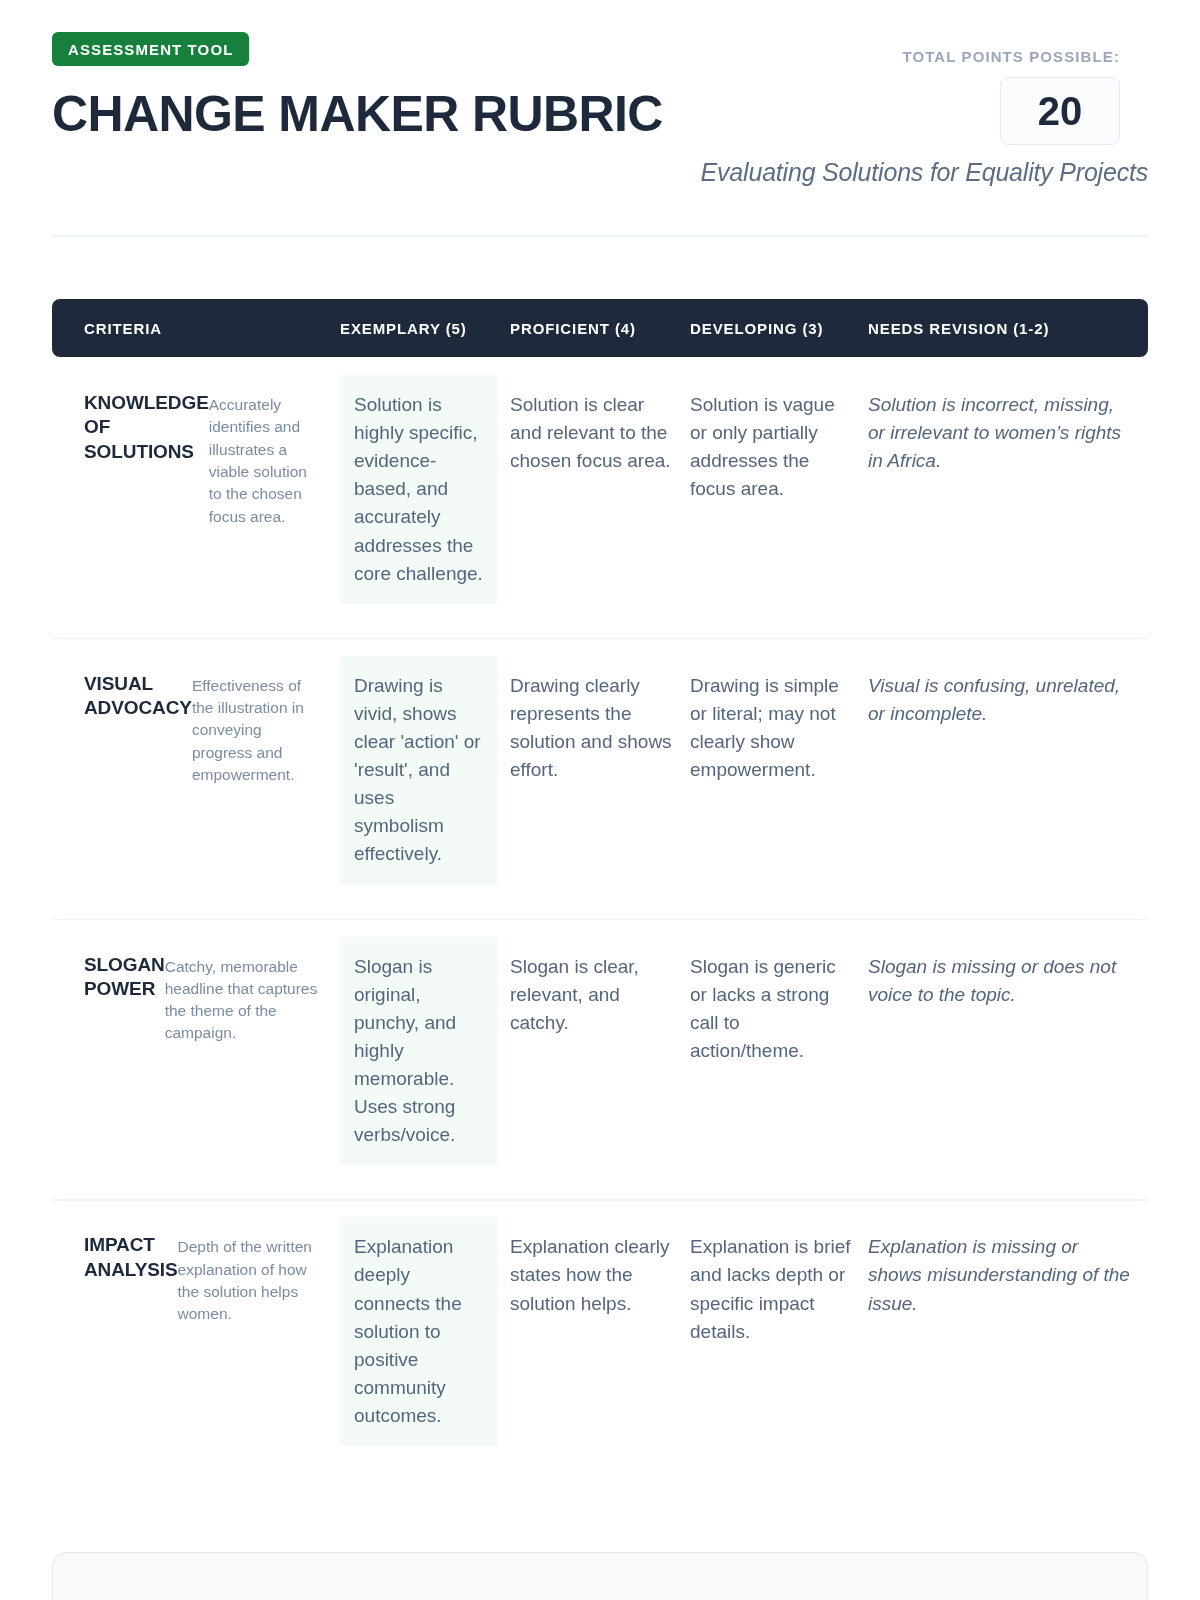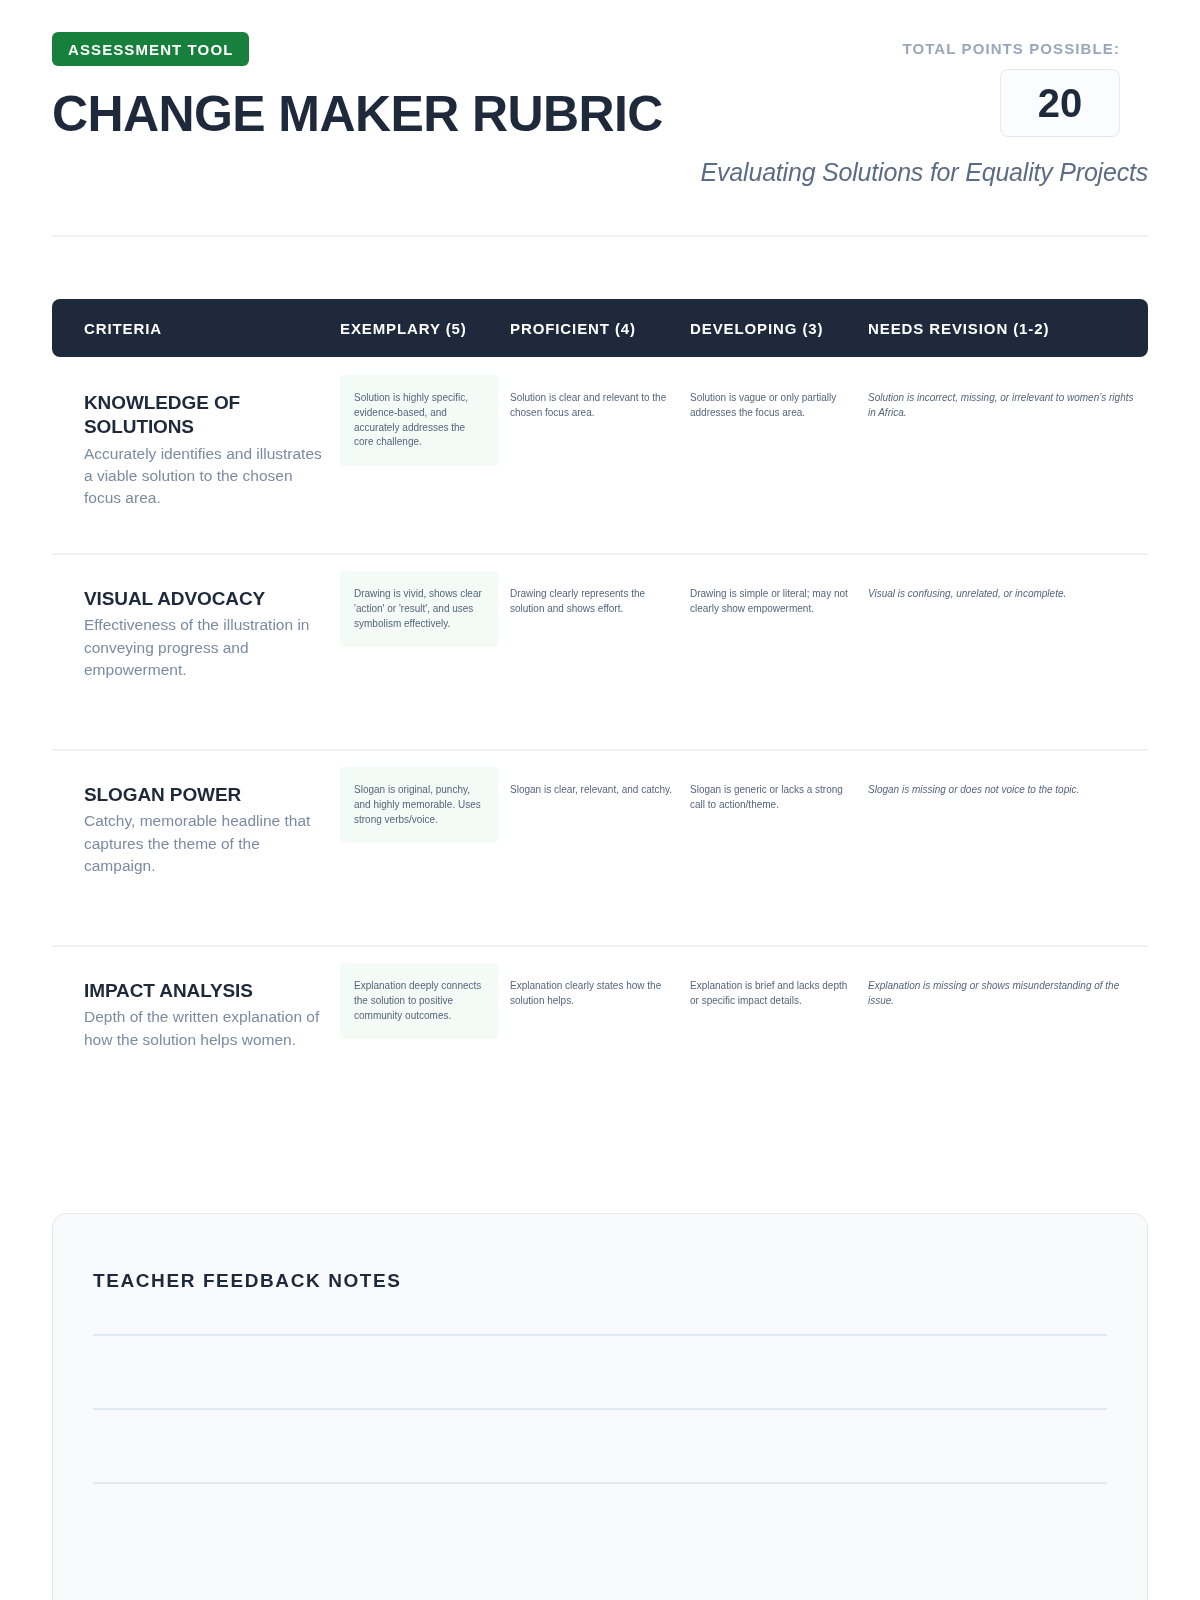--- a/index.html
+++ b/index.html
@@ -50,21 +50,21 @@
     margin-top: 18px;
     font-size: 25px;
     font-style: italic;
     color: #5b6c84;
     letter-spacing: -0.2px;
     text-align: right;
   }
 
   .points-wrap {
     position: absolute;
-    top: 40px;
+    top: 48px;
     right: 52px;
     width: 320px;
     text-align: right;
   }
 
   .points-label {
     font-size: 15px;
     font-weight: bold;
     letter-spacing: 1.1px;
     color: #9aa7bb;
@@ -148,41 +148,41 @@
   }
 
   .crit-desc {
     margin-top: 3px;
     font-size: 15.5px;
     color: #7b8ba3;
     line-height: 1.44;
   }
 
   .lvl {
-    font-size: 10px;
+    font-size: 19px;
     color: #55657d;
     line-height: 1.48;
   }
 
   .lvl.exemplary {
     background: #f4faf6;
     border-radius: 4px;
     padding: 16px 14px 16px 14px;
     margin-top: -16px;
     align-self: flex-start;
   }
 
   .lvl.needs {
     font-style: italic;
     color: #55657d;
   }
 
   .lvl.pro, .lvl.dev { padding-top: 0; }
 
-  .row-cell { display: flex; flex-direction: column; }
+  .row-cell { display: flex; }
 
   
   .feedback {
     margin-top: 72px;
     width: 1096px;
     height: 420px;
     border: 1.5px solid #e4e9f1;
     border-radius: 14px;
     background: #f8fafc;
     padding: 56px 40px 0 40px;

